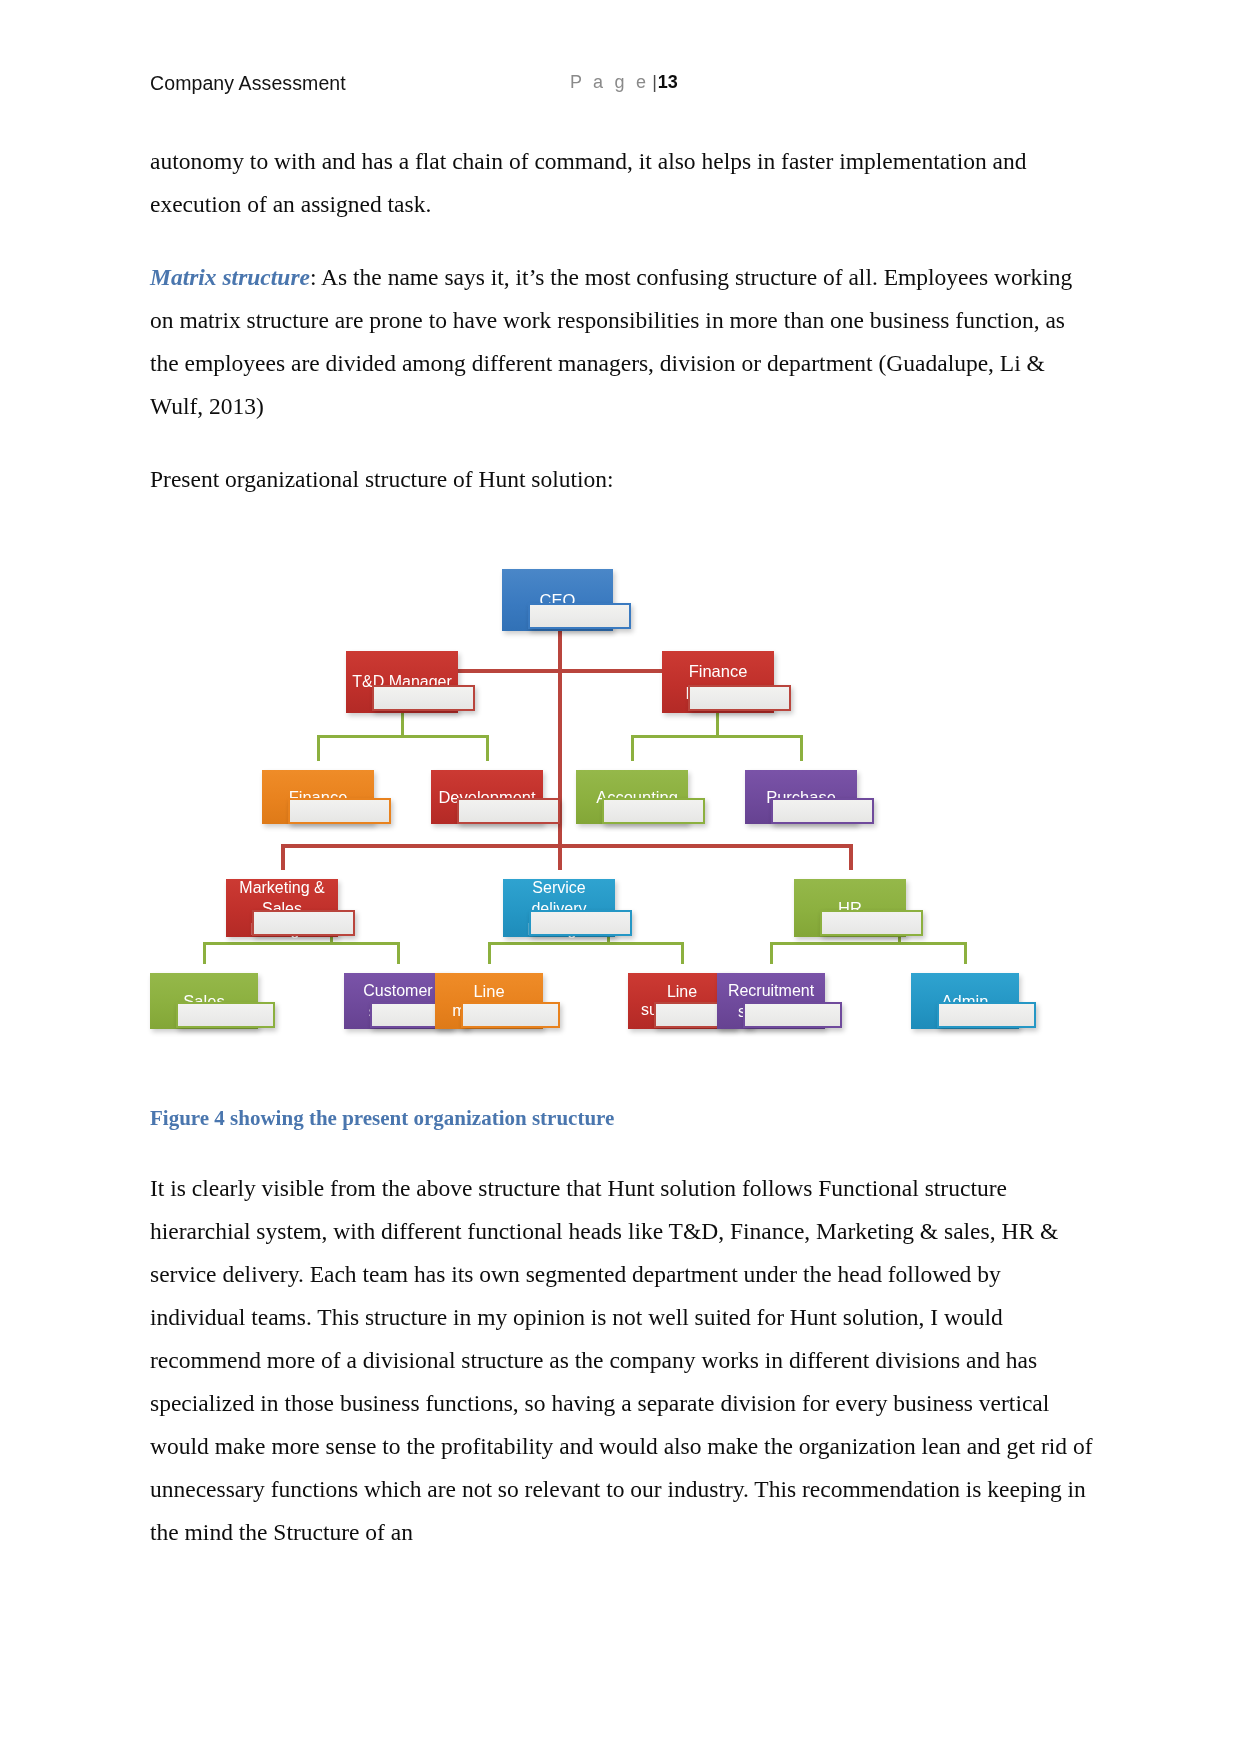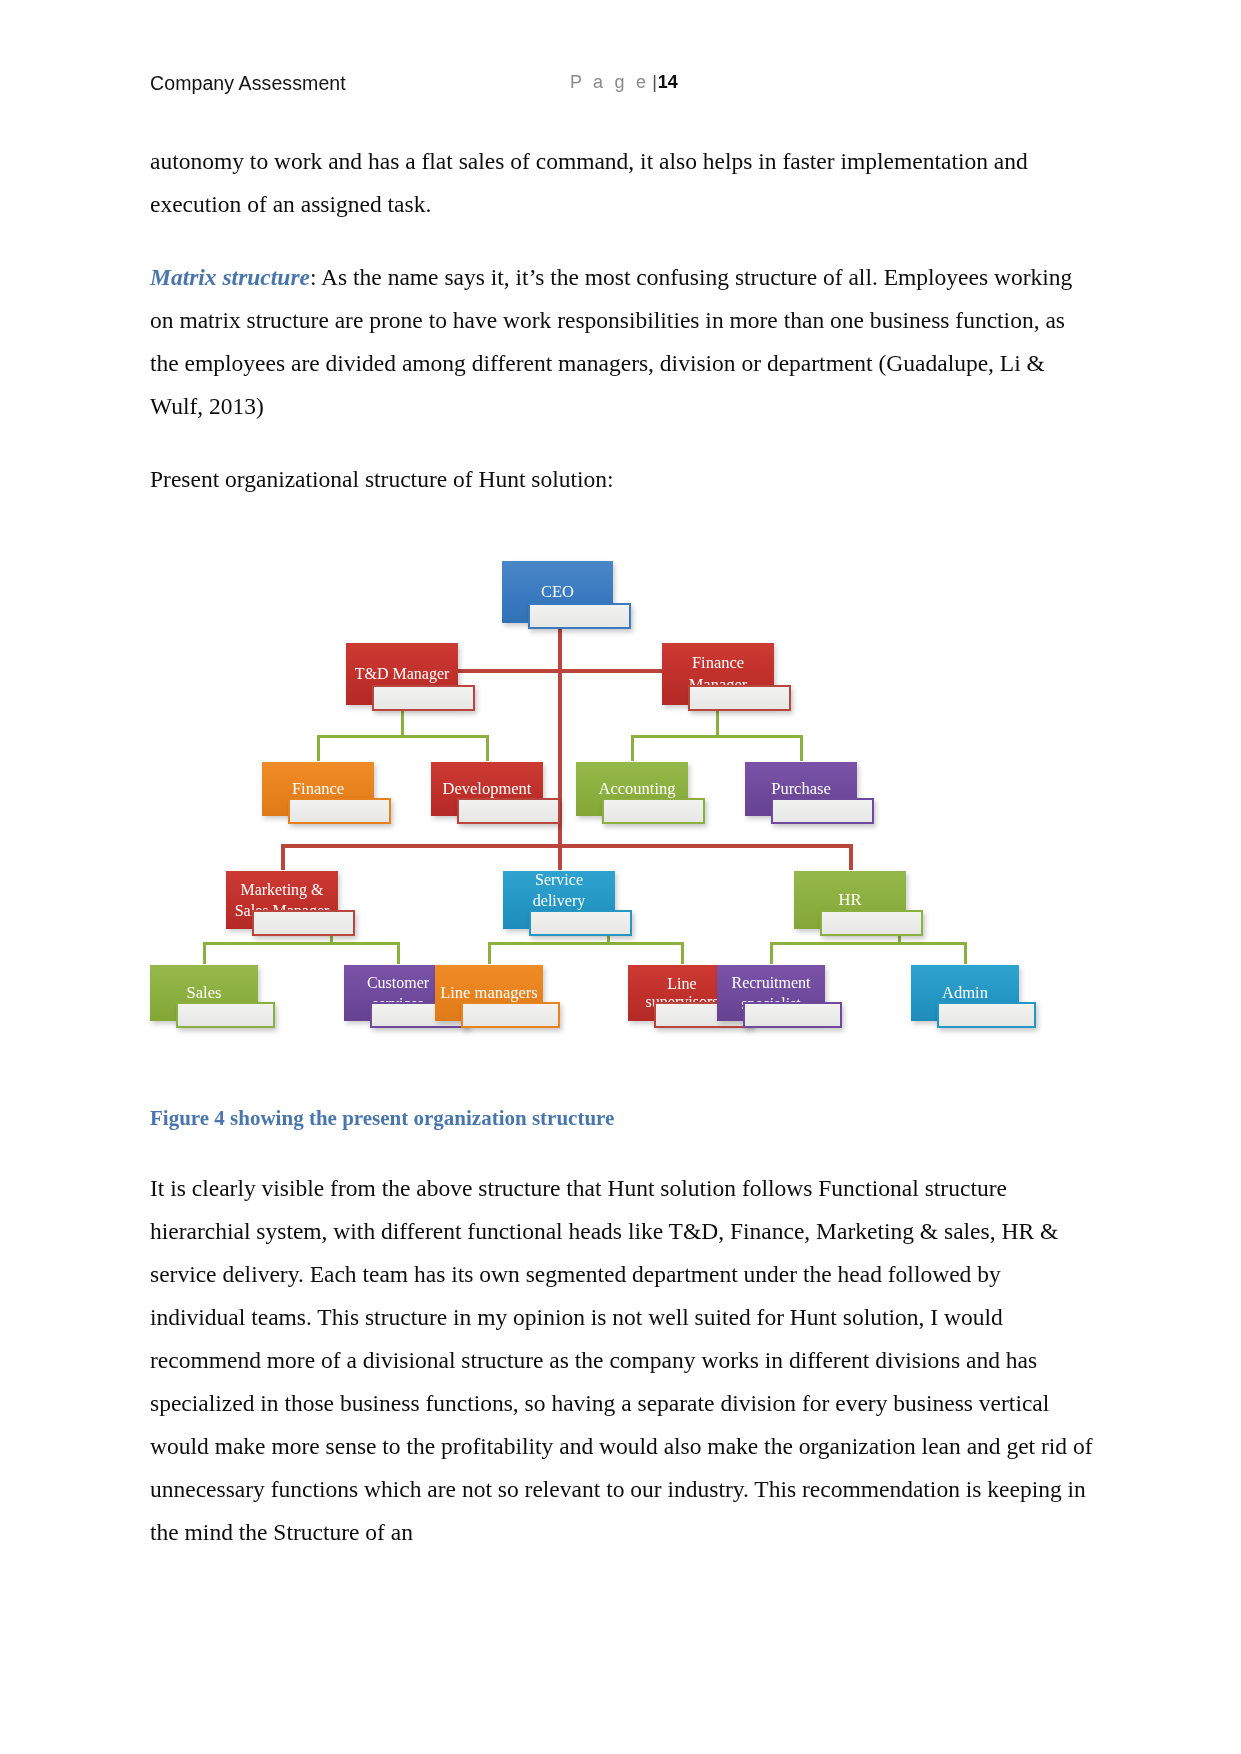--- a/index.html
+++ b/index.html
@@ -48,52 +48,52 @@
   .chart { position:absolute; left:0; top:0; width:945px; height:530px; }
 
   
   .ln { position:absolute; }
   .ln.red   { background:#b9453d; }
   .ln.grn   { background:#8cb03f; }
 
   
   .node { position:absolute; }
   .slab {
-    position:absolute; left:0; top:4px;
+    position:absolute; left:0; top:12px;
     display:flex; align-items:center; justify-content:center;
     text-align:center;
     color:#ffffff;
-    font-family:Liberation Serif, serif;
+    font-family:Liberation Sans, sans-serif;
     box-sizing:border-box;
     box-shadow:2px 3px 5px rgba(0,0,0,0.20);
   }
   .slab span { display:block; width:100%; padding:0 5px; box-sizing:border-box; }
   .plaque {
     position:absolute;
     background:linear-gradient(to bottom,#f2f2f0 0%,#ececeb 55%,#e6e6e4 100%);
     border:2px solid #999;
     box-sizing:border-box;
     box-shadow:2px 3px 5px rgba(0,0,0,0.22);
   }
 </style>
 </head>
 <body>
 
 <div class="page">
 
   <div class="header">
     <div class="header-title">Company Assessment</div>
     <div class="header-page">
-      <span>P a g e</span><span class="header-sep">|</span><span class="header-num">14</span>
+      <span>P a g e</span><span class="header-sep">|</span><span class="header-num">13</span>
     </div>
   </div>
 
   <div class="content">
 
-    <p class="body">autonomy to work and has a flat sales of command, it also helps in faster implementation and execution of an assigned task.</p>
+    <p class="body">autonomy to with and has a flat chain of command, it also helps in faster implementation and execution of an assigned task.</p>
 
     <p class="body"><span class="lead-term">Matrix structure</span><span>: As the name says it, it’s the most confusing structure of all. Employees working on matrix structure are prone to have work responsibilities in more than one business function, as the employees are divided among different managers, division or department (Guadalupe, Li &amp; Wulf, 2013)</span></p>
 
     <p class="body tight">Present organizational structure of Hunt solution:</p>
 
     <div class="chart-wrap">
       <div class="chart">
 
         <div class="ln red" style="left:408px;top:72px;width:4px;height:52px;"></div>
 

